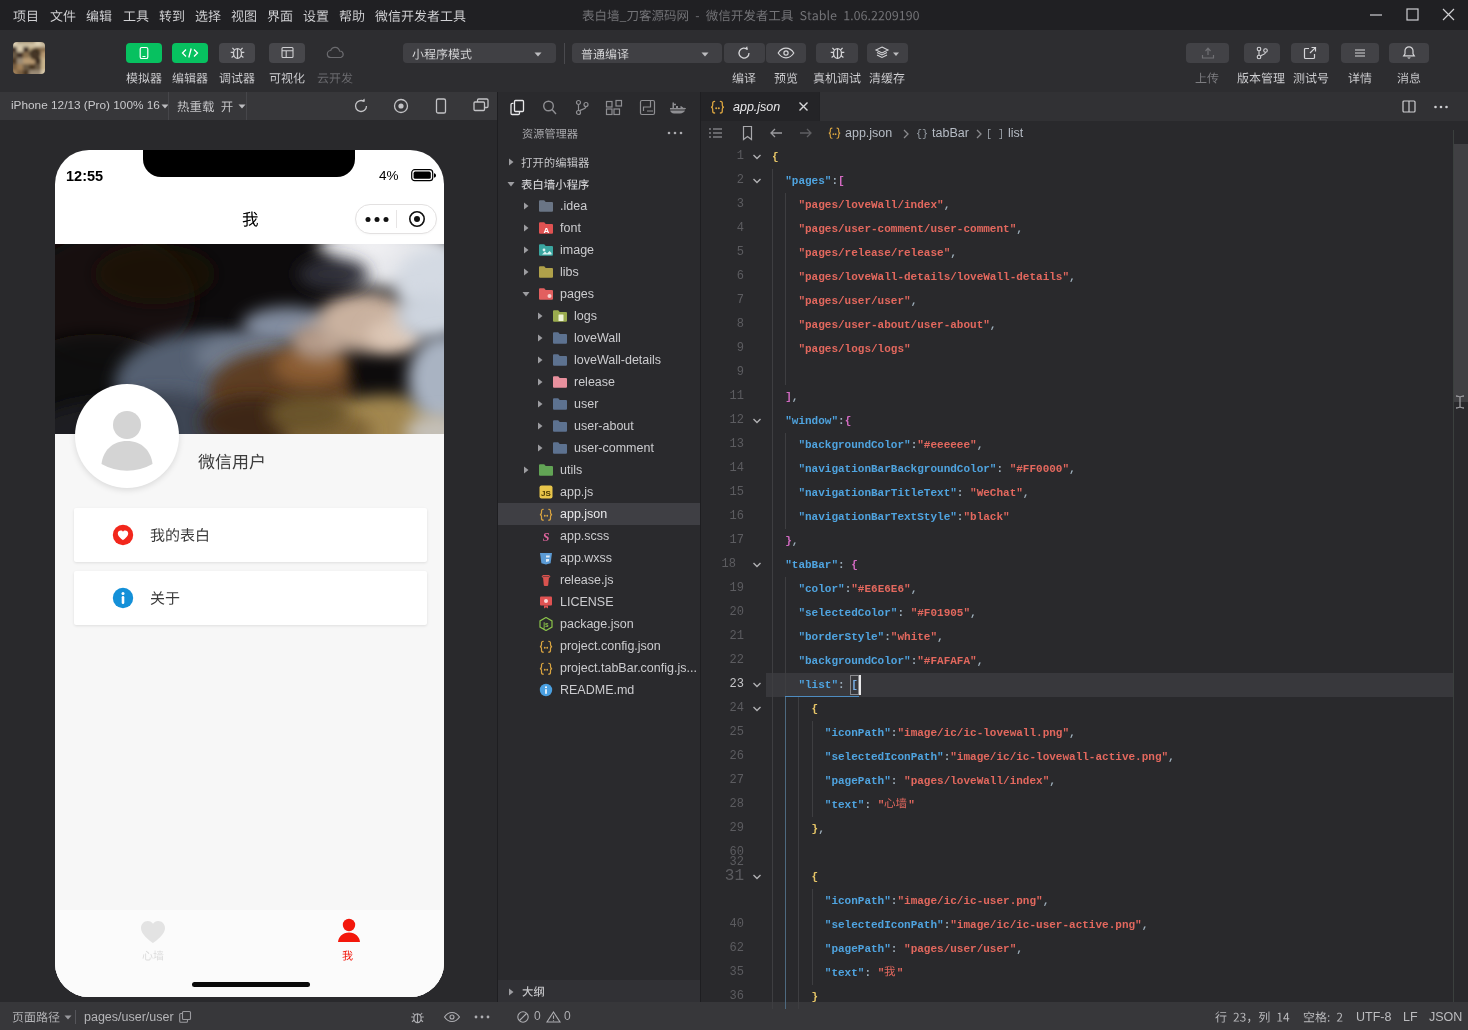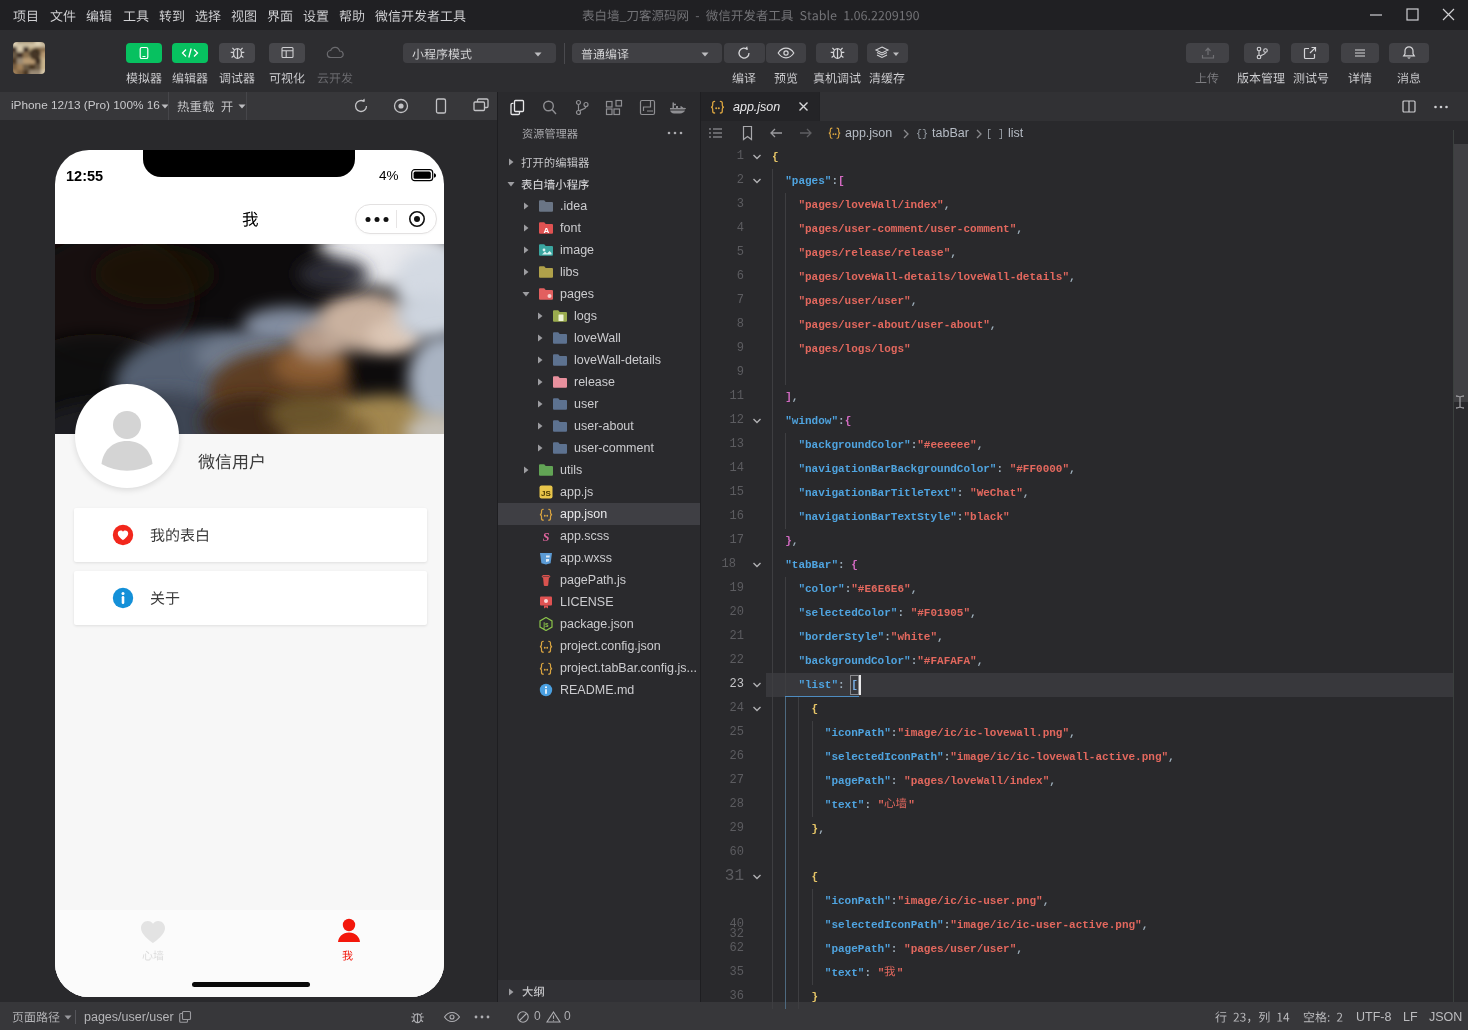--- a/index.html
+++ b/index.html
@@ -877,21 +877,21 @@
     <div style="position:absolute;font-family:'Liberation Sans',sans-serif;font-size:12.5px;color:#cccccf;font-weight:400;white-space:pre;line-height:16.2px;top:527.9px;left:560.0px;">app.scss</div>
     <svg style="position:absolute;left:538.0px;top:551.0px" width="16" height="14" viewBox="0 0 16 14">
       <path d="M2 2h12l-1.4 10.2L8 13.5l-4.6-1.3z" fill="#5b9bd5"></path>
       <path d="M8 4.5h3.8l-.3 2H8zM8 8h3.2l-.25 2.2L8 10.9z" fill="#dce9f5"></path>
     </svg>
     <div style="position:absolute;font-family:'Liberation Sans',sans-serif;font-size:12.5px;color:#cccccf;font-weight:400;white-space:pre;line-height:16.2px;top:549.9px;left:560.0px;">app.wxss</div>
     <svg style="position:absolute;left:538.0px;top:573.0px" width="16" height="14" viewBox="0 0 16 14">
       <path d="M5 4h6l-.8 8.2a1 1 0 0 1-1 .8H6.8a1 1 0 0 1-1-.8z" fill="#d9534f"></path>
       <path d="M4 4l.8-1.5h6.4L12 4z" fill="none" stroke="#d9534f" stroke-width="1"></path>
     </svg>
-    <div style="position:absolute;font-family:'Liberation Sans',sans-serif;font-size:12.5px;color:#cccccf;font-weight:400;white-space:pre;line-height:16.2px;top:571.9px;left:560.0px;">pagePath.js</div>
+    <div style="position:absolute;font-family:'Liberation Sans',sans-serif;font-size:12.5px;color:#cccccf;font-weight:400;white-space:pre;line-height:16.2px;top:571.9px;left:560.0px;">release.js</div>
     <svg style="position:absolute;left:538.0px;top:595.0px" width="16" height="14" viewBox="0 0 16 14">
       <rect x="2" y="1.5" width="12" height="9" rx="1" fill="#e05252"></rect>
       <path d="M6 10.5v3l2-1.2 2 1.2v-3z" fill="#e05252"></path>
       <circle cx="8" cy="6" r="2" fill="#f8d8d8"></circle>
     </svg>
     <div style="position:absolute;font-family:'Liberation Sans',sans-serif;font-size:12.5px;color:#cccccf;font-weight:400;white-space:pre;line-height:16.2px;top:593.9px;left:560.0px;">LICENSE</div>
     <svg style="position:absolute;left:538.0px;top:617.0px" width="16" height="14" viewBox="0 0 16 14">
       <path d="M8 0.5l6 3.4v6.2l-6 3.4-6-3.4V3.9z" fill="none" stroke="#8bc34a" stroke-width="1.2"></path>
       <text x="8" y="10" font-size="6.5" font-weight="bold" font-family="Liberation Sans" fill="#8bc34a" text-anchor="middle">js</text>
     </svg>
@@ -1082,21 +1082,21 @@
         </svg></span><span style="color:#e3685e">"</span></div>
     <div style="position:absolute;font-family:'Liberation Mono',sans-serif;font-size:12.0px;color:#5c5c60;font-weight:400;white-space:pre;line-height:15.6px;top:821.2px;right:724.0px;">29</div>
     <div class="code" style="left:772.0px;top:817.0px;color:#c8c8cb">      <span style="color:#e6c567">}</span><span style="color:#9fb0bd">,</span></div>
     <div style="position:absolute;font-family:'Liberation Mono',sans-serif;font-size:12.0px;color:#5c5c60;font-weight:400;white-space:pre;line-height:15.6px;top:845.2px;right:724.0px;">60</div>
     <div class="code" style="left:772.0px;top:841.0px;color:#c8c8cb"></div>
     <div style="position:absolute;font-family:'Liberation Mono',sans-serif;font-size:16px;color:#5c5c60;font-weight:400;white-space:pre;line-height:15.6px;top:869.2px;right:724.0px;">31</div>
     <svg style="position:absolute;left:751.0px;top:871.0px" width="12" height="12" viewBox="0 0 12 12">
       <path d="M2.5 4l3.5 3.5L9.5 4" fill="none" stroke="#b0b0b3" stroke-width="1.4"></path>
     </svg>
     <div class="code" style="left:772.0px;top:865.0px;color:#c8c8cb">      <span style="color:#e6c567">{</span></div>
-    <div style="position:absolute;font-family:'Liberation Mono',sans-serif;font-size:12.0px;color:#5c5c60;font-weight:400;white-space:pre;line-height:15.6px;top:927px;right:724.0px;margin-left:40px;">32</div>
+    <div style="position:absolute;font-family:'Liberation Mono',sans-serif;font-size:12.0px;color:#5c5c60;font-weight:400;white-space:pre;line-height:15.6px;top:855px;right:724.0px;margin-left:40px;">32</div>
     <div class="code" style="left:772.0px;top:889.0px;color:#c8c8cb">        <span style="color:#4fa4e0">"iconPath"</span><span style="color:#9fb0bd">:</span><span style="color:#e3685e">"image/ic/ic-user.png"</span><span style="color:#9fb0bd">,</span></div>
     <div style="position:absolute;font-family:'Liberation Mono',sans-serif;font-size:12.0px;color:#5c5c60;font-weight:400;white-space:pre;line-height:15.6px;top:917.2px;right:724.0px;">40</div>
     <div class="code" style="left:772.0px;top:913.0px;color:#c8c8cb">        <span style="color:#4fa4e0">"selectedIconPath"</span><span style="color:#9fb0bd">:</span><span style="color:#e3685e">"image/ic/ic-user-active.png"</span><span style="color:#9fb0bd">,</span></div>
     <div style="position:absolute;font-family:'Liberation Mono',sans-serif;font-size:12.0px;color:#5c5c60;font-weight:400;white-space:pre;line-height:15.6px;top:941.2px;right:724.0px;">62</div>
     <div class="code" style="left:772.0px;top:937.0px;color:#c8c8cb">        <span style="color:#4fa4e0">"pagePath"</span><span style="color:#9fb0bd">: </span><span style="color:#e3685e">"pages/user/user"</span><span style="color:#9fb0bd">,</span></div>
     <div style="position:absolute;font-family:'Liberation Mono',sans-serif;font-size:12.0px;color:#5c5c60;font-weight:400;white-space:pre;line-height:15.6px;top:965.2px;right:724.0px;">35</div>
     <div class="code" style="left:772.0px;top:961.0px;color:#c8c8cb">        <span style="color:#4fa4e0">"text"</span><span style="color:#9fb0bd">: </span><span style="color:#e3685e">"</span><span style="display:inline-block;vertical-align:-3px;line-height:0"><svg width="12.5" height="16" viewBox="0 0 12.5 16">
           <g fill="#e3685e" transform="translate(0,12.4) scale(0.011500,-0.011500)">
             <use href="#r6211" x="0"></use>
           </g>

